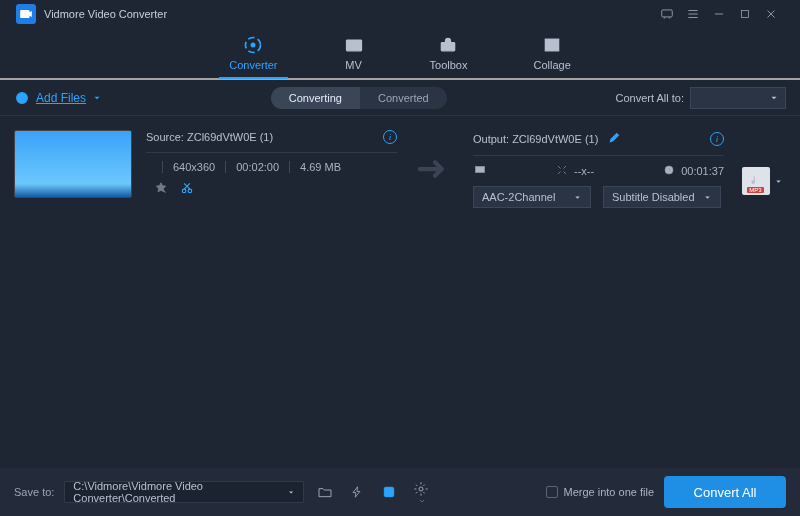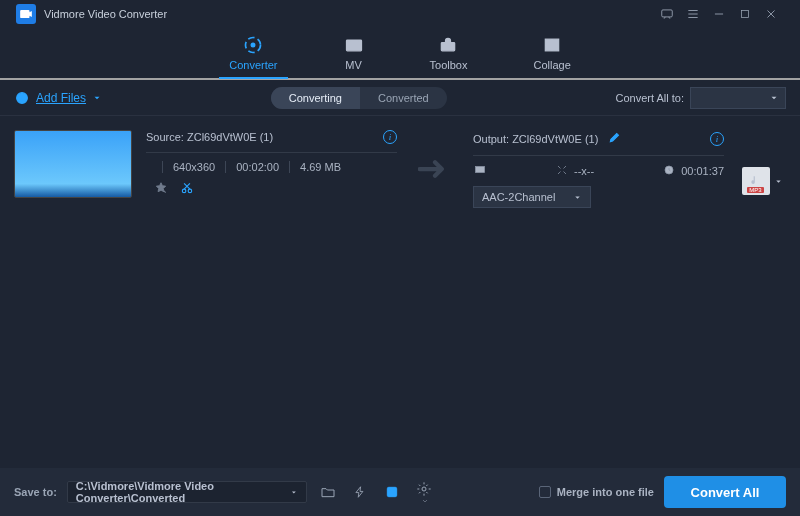--- a/index.html
+++ b/index.html
@@ -50,21 +50,21 @@
 .outmeta { display:flex; align-items:center; gap:6px; font-size:11px; color:#aab3c2;}
 .out-controls { display:flex; gap:12px; }
 .dd { height:22px; background:#2b3444; border:1px solid #3a4558; display:flex; align-items:center; padding:0 8px; font-size:11px; cursor:pointer; gap:6px; border-radius:0;}
 .dd .chev { margin-left:auto; }
 
 .formatcol { width:48px; display:flex; align-items:center; justify-content:center; gap:4px; padding-top:24px;}
 .formatbox { width:28px; height:28px; background:#dfe3e9; border-radius:2px; display:grid; place-items:center; position:relative;}
 .formatbox .badge { position:absolute; bottom:2px; font-size:6px; background:#c44; color:#fff; padding:0 2px; border-radius:1px;}
 
 
-.bottombar { position:absolute; bottom:0; left:0; right:0; height:48px; background:#232b3a; display:flex; align-items:center; padding:0 14px; gap:10px;font-weight:bold; }
+.bottombar { position:absolute; bottom:0; left:0; right:0; height:48px; background:#232b3a; display:flex; align-items:center; padding:0 14px; gap:10px; }
 .saveto-label { font-size:11px; color:#9aa5b5;}
 .pathbox { width:240px; height:22px; background:#1c2330; border:1px solid #323a48; display:flex; align-items:center; padding:0 8px; font-size:11px; border-radius:2px;}
 .pathbox .chev{margin-left:auto;}
 .btm-icon { width:22px; height:22px; display:grid; place-items:center; cursor:pointer; color:#9aa5b5;}
 .btm-spacer{flex:1;}
 .mergecheck { display:flex; align-items:center; gap:6px; font-size:11px; color:#aab3c2;}
 .checkbox { width:12px; height:12px; border:1px solid #5a6578; border-radius:2px;}
 .convert-btn { width:122px; height:32px; background:#1f8fe6; color:#fff; border-radius:4px; display:grid; place-items:center; font-size:13px; cursor:pointer;}
 
 .flex1{flex:1;}
@@ -230,20 +230,26 @@
           </svg></span>
       <span>00:01:37</span>
     </div>
     <div class="out-controls">
       <div class="dd" style="width:118px;">
         <span>AAC-2Channel</span>
         <svg class="chev" viewBox="0 0 24 24" width="9" height="9">
             <path d="M6 9l6 6 6-6"></path>
           </svg>
       </div>
+      <div class="dd" style="width:118px;">
+        <span>Subtitle Disabled</span>
+        <svg class="chev" viewBox="0 0 24 24" width="9" height="9">
+            <path d="M6 9l6 6 6-6"></path>
+          </svg>
+      </div>
     </div>
   </div>
 
   <div class="formatcol">
     <div class="formatbox">
       <svg viewBox="0 0 24 24" width="14" height="14" fill="#555">
           <path d="M10 4v10a3 3 0 11-2-2.8V4h2z"></path>
         </svg>
       <span class="badge">MP3</span>
     </div>

